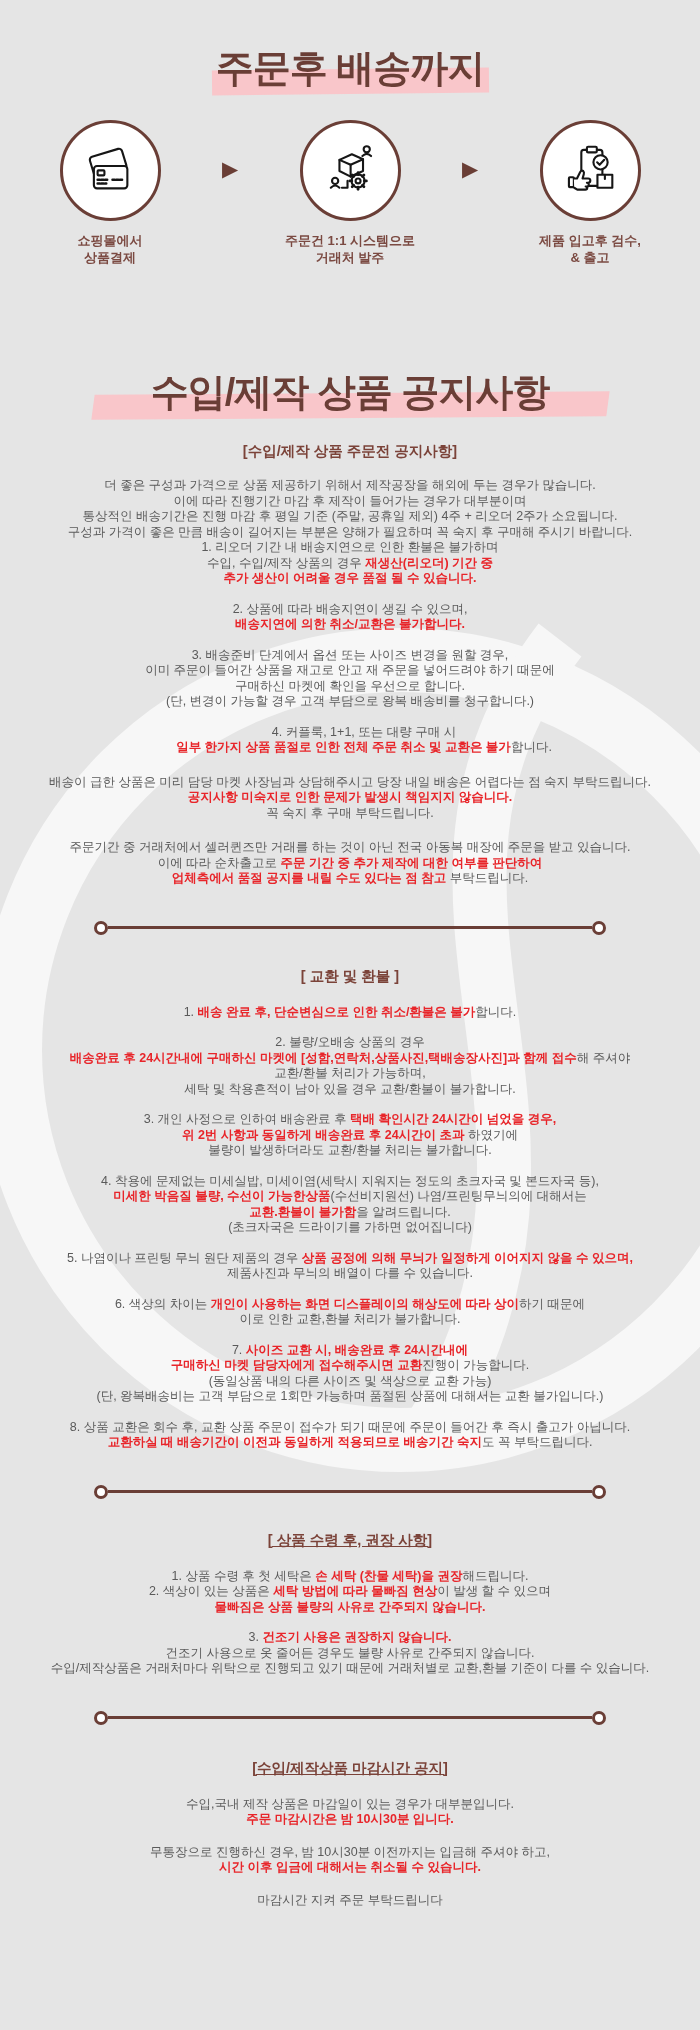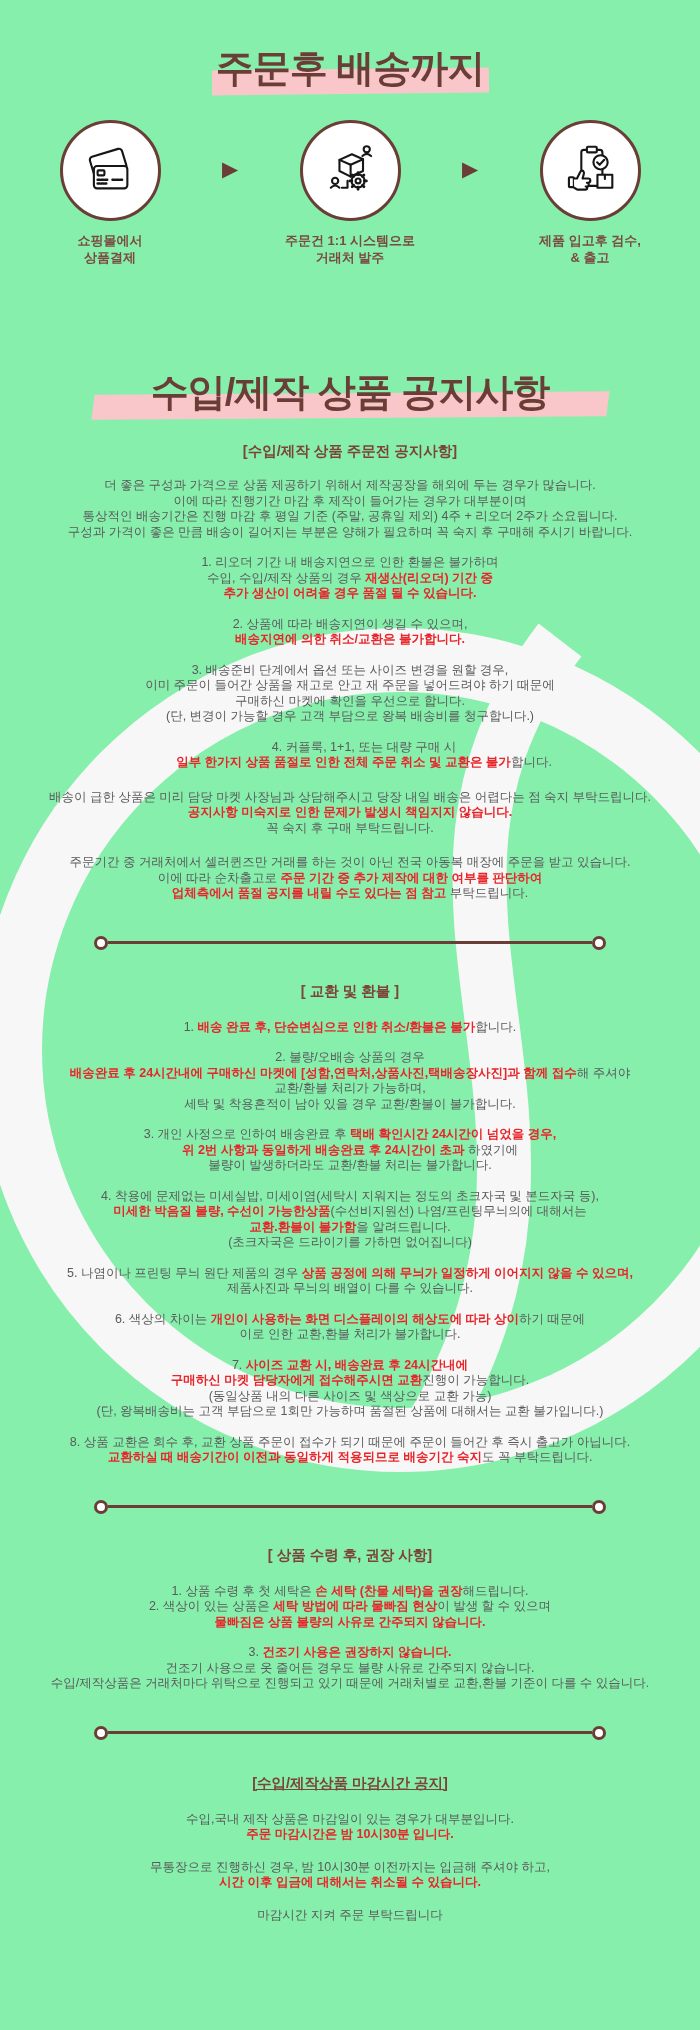--- a/index.html
+++ b/index.html
@@ -7,21 +7,21 @@
     --label-brown:#7b4a42;
     --pink:#f9c6ca;
     --red:#e8252a;
     --gray:#5a5a5a;
   }
   html,body{margin:0;padding:0;background:#ffffff;}
   .page{
     position:relative;
     width:700px;height:2030px;
     margin:0 auto;
-    background:#86efac;
+    background:#e5e5e5;
     overflow:hidden;
     font-family:"Liberation Sans","DejaVu Sans",sans-serif;
   }
   .watermark{position:absolute;left:0;top:0;z-index:0;}
   .content-wrap{position:relative;z-index:1;}
 
   
   .big-title-row{text-align:center;}
   .big-title-row.first{padding-top:46px;}
   .big-title{
@@ -165,21 +165,21 @@
 
     </div>
 
     <div class="big-title-row title2-row">
       <span class="big-title wide-hl">수입/제작 상품 공지사항</span>
     </div>
 
     <div class="notice-content">
         <div class="sec-header" style="margin-top: 28px;">[수입/제작 상품 주문전 공지사항]</div>
         <p class="para" style="margin-top: 18px;"><span class="gray">더 좋은 구성과 가격으로 상품 제공하기 위해서 제작공장을 해외에 두는 경우가 많습니다.</span><br><span class="gray">이에 따라 진행기간 마감 후 제작이 들어가는 경우가 대부분이며</span><br><span class="gray">통상적인 배송기간은 진행 마감 후 평일 기준 (주말, 공휴일 제외) 4주 + 리오더 2주가 소요됩니다.</span><br><span class="gray">구성과 가격이 좋은 만큼 배송이 길어지는 부분은 양해가 필요하며 꼭 숙지 후 구매해 주시기 바랍니다.</span></p>
-        <p class="para" style="margin-top: 15px;"><span class="gray">1. 리오더 기간 내 배송지연으로 인한 환불은 불가하며</span><br><span class="gray">수입, 수입/제작 상품의 경우 </span><span class="red">재생산(리오더) 기간 중</span><br><span class="red">추가 생산이 어려울 경우 품절 될 수 있습니다.</span></p>
+        <p class="para" style=""><span class="gray">1. 리오더 기간 내 배송지연으로 인한 환불은 불가하며</span><br><span class="gray">수입, 수입/제작 상품의 경우 </span><span class="red">재생산(리오더) 기간 중</span><br><span class="red">추가 생산이 어려울 경우 품절 될 수 있습니다.</span></p>
         <p class="para" style="margin-top: 15px;"><span class="gray">2. 상품에 따라 배송지연이 생길 수 있으며,</span><br><span class="red">배송지연에 의한 취소/교환은 불가합니다.</span></p>
         <p class="para" style="margin-top: 15px;"><span class="gray">3. 배송준비 단계에서 옵션 또는 사이즈 변경을 원할 경우,</span><br><span class="gray">이미 주문이 들어간 상품을 재고로 안고 재 주문을 넣어드려야 하기 때문에</span><br><span class="gray">구매하신 마켓에 확인을 우선으로 합니다.</span><br><span class="gray">(단, 변경이 가능할 경우 고객 부담으로 왕복 배송비를 청구합니다.)</span></p>
         <p class="para" style="margin-top: 15px; padding-left: 28px;"><span class="gray">4. 커플룩, 1+1, 또는 대량 구매 시</span><br><span class="red">일부 한가지 상품 품절로 인한 전체 주문 취소 및 교환은 불가</span><span class="gray">합니다.</span></p>
         <p class="para" style="margin-top: 19px;"><span class="gray">배송이 급한 상품은 미리 담당 마켓 사장님과 상담해주시고 당장 내일 배송은 어렵다는 점 숙지 부탁드립니다.</span><br><span class="red">공지사항 미숙지로 인한 문제가 발생시 책임지지 않습니다.</span><br><span class="gray">꼭 숙지 후 구매 부탁드립니다.</span></p>
         <p class="para" style="margin-top: 19px;"><span class="gray">주문기간 중 거래처에서 셀러퀸즈만 거래를 하는 것이 아닌 전국 아동복 매장에 주문을 받고 있습니다.</span><br><span class="gray">이에 따라 순차출고로 </span><span class="red">주문 기간 중 추가 제작에 대한 여부를 판단하여</span><br><span class="red">업체측에서 품절 공지를 내릴 수도 있다는 점 참고 </span><span class="gray">부탁드립니다.</span></p>
         <div class="divider" style="margin-top: 34px;">
           <span class="ring"></span>
           <span class="rule"></span>
           <span class="ring"></span>
         </div>
@@ -190,21 +190,21 @@
         <p class="para" style="margin-top: 15px;"><span class="gray">4. 착용에 문제없는 미세실밥, 미세이염(세탁시 지워지는 정도의 초크자국 및 본드자국 등),</span><br><span class="red">미세한 박음질 불량, 수선이 가능한상품</span><span class="gray">(수선비지원선) 나염/프린팅무늬의에 대해서는</span><br><span class="red">교환.환불이 불가함</span><span class="gray">을 알려드립니다.</span><br><span class="gray">(초크자국은 드라이기를 가하면 없어집니다)</span></p>
         <p class="para" style="margin-top: 15px;"><span class="gray">5. 나염이나 프린팅 무늬 원단 제품의 경우 </span><span class="red">상품 공정에 의해 무늬가 일정하게 이어지지 않을 수 있으며,</span><br><span class="gray">제품사진과 무늬의 배열이 다를 수 있습니다.</span></p>
         <p class="para" style="margin-top: 15px;"><span class="gray">6. 색상의 차이는 </span><span class="red">개인이 사용하는 화면 디스플레이의 해상도에 따라 상이</span><span class="gray">하기 때문에</span><br><span class="gray">이로 인한 교환,환불 처리가 불가합니다.</span></p>
         <p class="para" style="margin-top: 15px;"><span class="gray">7. </span><span class="red">사이즈 교환 시, 배송완료 후 24시간내에</span><br><span class="red">구매하신 마켓 담당자에게 접수해주시면 교환</span><span class="gray">진행이 가능합니다.</span><br><span class="gray">(동일상품 내의 다른 사이즈 및 색상으로 교환 가능)</span><br><span class="gray">(단, 왕복배송비는 고객 부담으로 1회만 가능하며 품절된 상품에 대해서는 교환 불가입니다.)</span></p>
         <p class="para" style="margin-top: 15px;"><span class="gray">8. 상품 교환은 회수 후, 교환 상품 주문이 접수가 되기 때문에 주문이 들어간 후 즉시 출고가 아닙니다.</span><br><span class="red">교환하실 때 배송기간이 이전과 동일하게 적용되므로 배송기간 숙지</span><span class="gray">도 꼭 부탁드립니다.</span></p>
         <div class="divider" style="margin-top: 34px;">
           <span class="ring"></span>
           <span class="rule"></span>
           <span class="ring"></span>
         </div>
-        <div class="sec-header" style="margin-top: 32px;">[ 상품 수령 후, 권장 사항]</div>
+        <div class="sec-header" style="margin-top: 32px; text-decoration: underline;">[ 상품 수령 후, 권장 사항]</div>
         <p class="para" style="margin-top: 20px;"><span class="gray">1. 상품 수령 후 첫 세탁은 </span><span class="red">손 세탁 (찬물 세탁)을 권장</span><span class="gray">해드립니다.</span></p>
         <p class="para" style=""><span class="gray">2. 색상이 있는 상품은 </span><span class="red">세탁 방법에 따라 물빠짐 현상</span><span class="gray">이 발생 할 수 있으며</span><br><span class="red">물빠짐은 상품 불량의 사유로 간주되지 않습니다.</span></p>
         <p class="para" style="margin-top: 15px;"><span class="gray">3. </span><span class="red">건조기 사용은 권장하지 않습니다.</span><br><span class="gray">건조기 사용으로 옷 줄어든 경우도 불량 사유로 간주되지 않습니다.</span></p>
         <p class="para" style=""><span class="gray">수입/제작상품은 거래처마다 위탁으로 진행되고 있기 때문에 거래처별로 교환,환불 기준이 다를 수 있습니다.</span></p>
         <div class="divider" style="margin-top: 34px;">
           <span class="ring"></span>
           <span class="rule"></span>
           <span class="ring"></span>
         </div>
         <div class="sec-header" style="margin-top: 34px; text-decoration: underline;">[수입/제작상품 마감시간 공지]</div>

